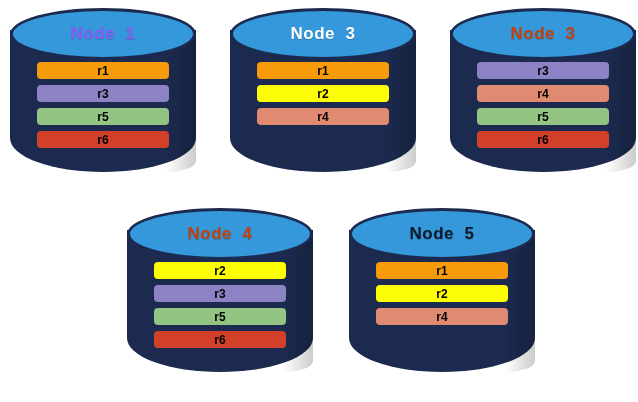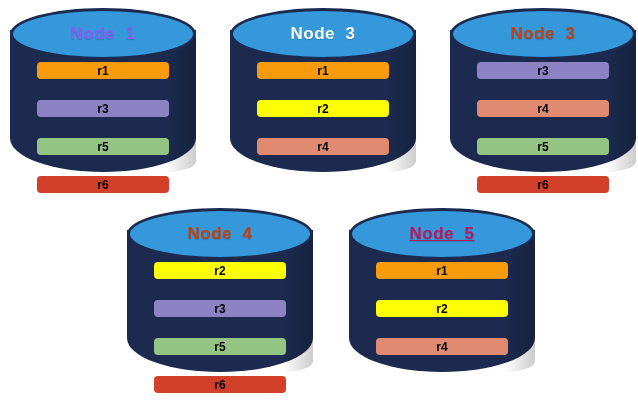--- a/index.html
+++ b/index.html
@@ -84,21 +84,21 @@
   
   .shard-list {
     position: absolute;
     left: 27px;
     top: 54px;
     width: 132px;
   }
   .shard {
     width: 132px;
     height: 17px;
-    margin-bottom: 21px;
+    margin-bottom: 6px;
     border-radius: 4px;
     display: flex;
     align-items: center;
     justify-content: center;
     font-size: 12px;
     font-weight: bold;
     color: #000000;
     box-sizing: border-box;
   }
 </style>
@@ -155,20 +155,20 @@
         <div class="shard" style="background: rgb(141, 130, 196);">r3</div>
         <div class="shard" style="background: rgb(147, 196, 131);">r5</div>
         <div class="shard" style="background: rgb(211, 64, 42);">r6</div>
       </div>
     </div>
     <div class="node" style="left: 349px; top: 208px;">
       <div class="cyl-body" style="background: rgb(27, 42, 78);">
         <div class="cyl-shade"></div>
       </div>
       <div class="cyl-top" style="background: rgb(52, 152, 219);"></div>
-      <div class="node-title" style="color: #be185d; text-decoration: underline;">Node  5</div>
+      <div class="node-title" style="color: #0f172a;">Node  5</div>
       <div class="shard-list">
         <div class="shard" style="background: rgb(247, 155, 11);">r1</div>
         <div class="shard" style="background: rgb(253, 253, 5);">r2</div>
         <div class="shard" style="background: rgb(224, 138, 114);">r4</div>
       </div>
     </div>
   </div>
 
 </body></html>

